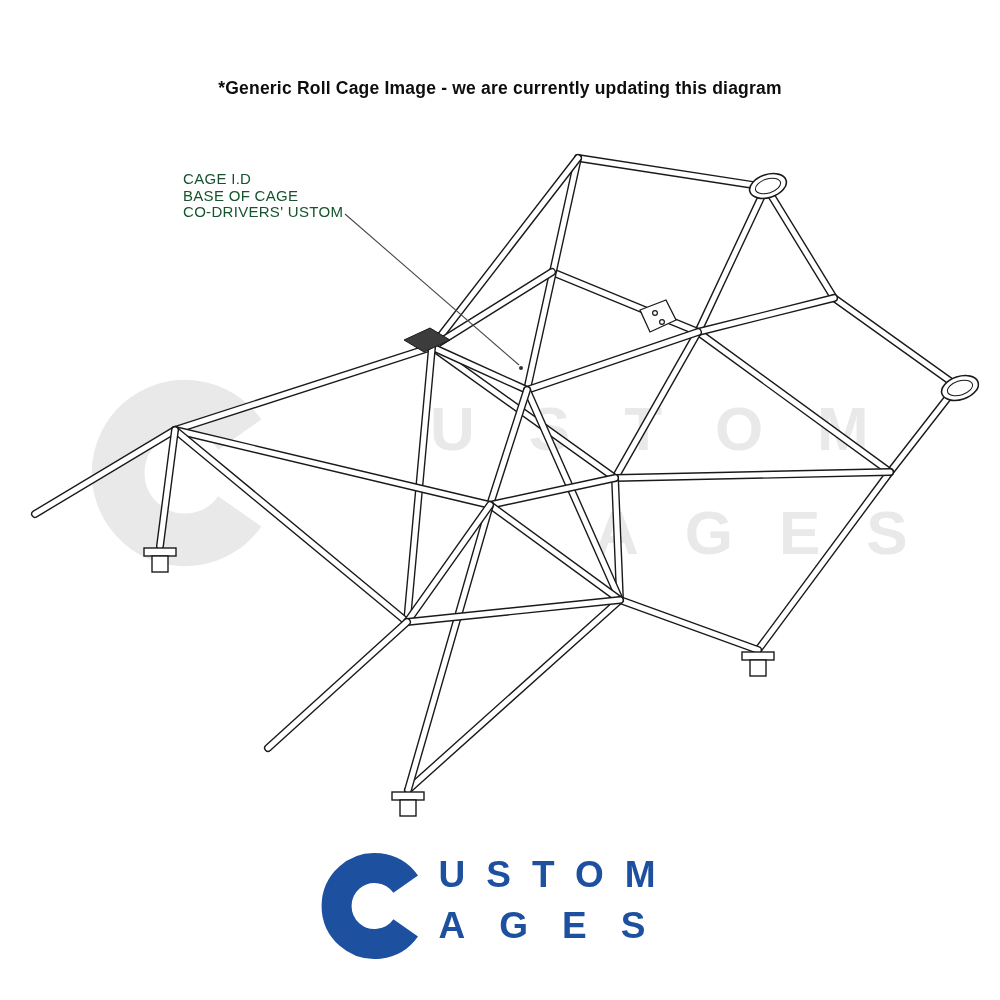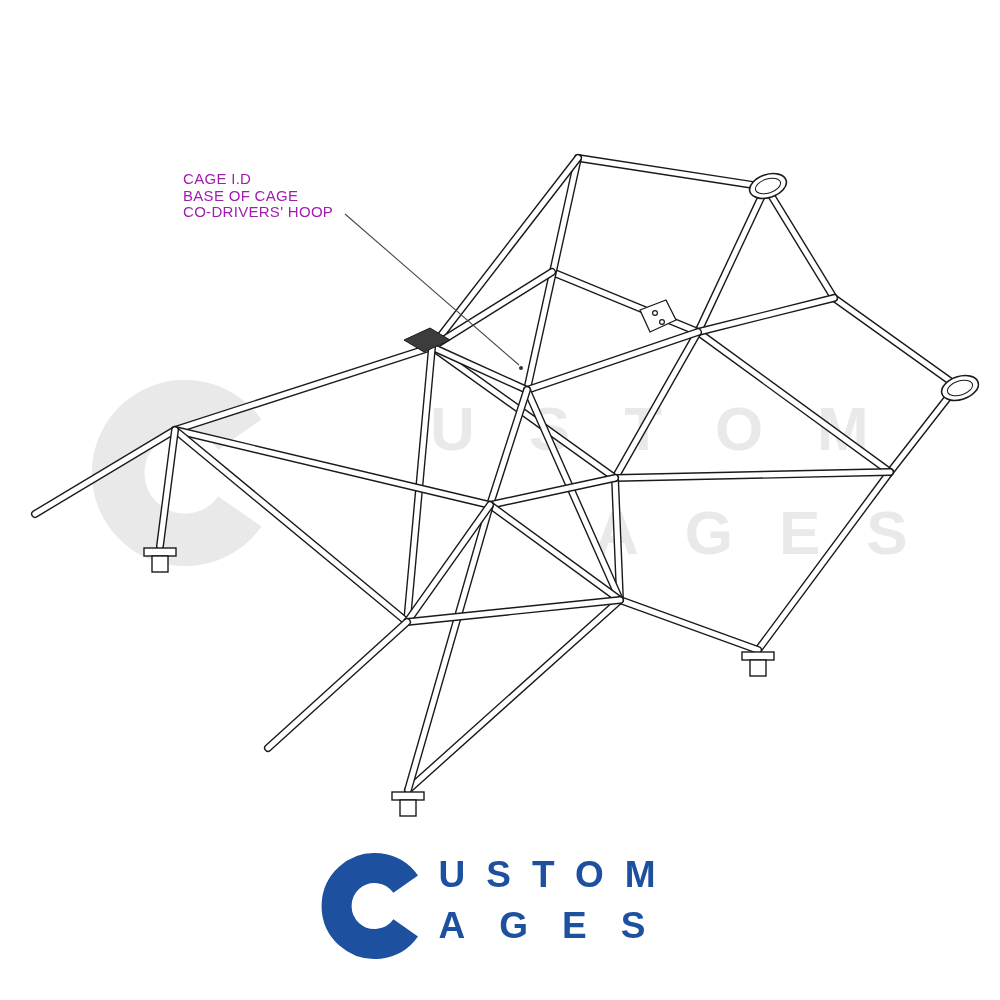--- a/index.html
+++ b/index.html
@@ -13,36 +13,37 @@
   
   .watermark{position:absolute;inset:0;z-index:0;}
   .wm-c{position:absolute;left:90px;top:378px;width:190px;height:190px;}
   .wm-word{position:absolute;font-weight:bold;color:#e9e9e9;font-size:62px;line-height:1;}
   .wm-top{left:430px;top:398px;letter-spacing:54px;}
   .wm-bottom{left:594px;top:502px;letter-spacing:46px;}
 
   #cage{position:absolute;left:0;top:0;width:1000px;height:1000px;z-index:1;}
 
   .annotation{position:absolute;left:183px;top:171px;z-index:2;font-size:15px;
-       line-height:16.5px;color:#a21caf;letter-spacing:.3px;}
+       line-height:16.5px;color:#14532d;letter-spacing:.3px;}
 
   
   .logo{position:absolute;left:50%;transform:translateX(-50%);top:852px;z-index:3;
        display:flex;align-items:flex-start;}
   .logo-c{width:108px;height:108px;flex:0 0 auto;}
   .logo-words{margin-left:10px;padding-top:4px;white-space:nowrap;}
   .logo-word{font-weight:bold;color:#1d509f;line-height:1;}
   .logo-word.top{font-size:37px;letter-spacing:21px;}
   .logo-word.bottom{font-size:37px;letter-spacing:34px;margin-top:14px;}
 </style>
 </head>
 <body>
 
 <div class="page">
 
+  <div class="header-notice">*Generic Roll Cage Image - we are currently updating this diagram</div>
 
   <div class="watermark">
     <svg class="wm-c" viewBox="0 0 108 108">
       <path d="M 85.13 32.20 A 38 38 0 1 0 85.13 75.80" fill="none" stroke="#e9e9e9" stroke-width="30"></path>
     </svg>
     <div class="wm-word wm-top">USTOM</div>
     <div class="wm-word wm-bottom">AGES</div>
   </div>
 
   <svg id="cage" viewBox="0 0 1000 1000">
@@ -141,21 +142,21 @@
       <rect x="750" y="660" width="16" height="16" fill="#fff" stroke="#1a1a1a" stroke-width="1.4"></rect>
     </g>
 
     <line x1="345" y1="214" x2="519" y2="365" stroke="#4a4a4a" stroke-width="1.1"></line>
     <circle cx="521" cy="368" r="2" fill="#333"></circle>
   </svg>
 
   <div class="annotation">
     <div>CAGE I.D</div>
     <div>BASE OF CAGE</div>
-    <div>CO-DRIVERS' HOOP</div>
+    <div>CO-DRIVERS' USTOM</div>
   </div>
 
   <div class="logo">
     <svg class="logo-c" viewBox="0 0 108 108">
       <path d="M 85.13 32.20 A 38 38 0 1 0 85.13 75.80" fill="none" stroke="#1d509f" stroke-width="30"></path>
     </svg>
     <div class="logo-words">
       <div class="logo-word top">USTOM</div>
       <div class="logo-word bottom">AGES</div>
     </div>

